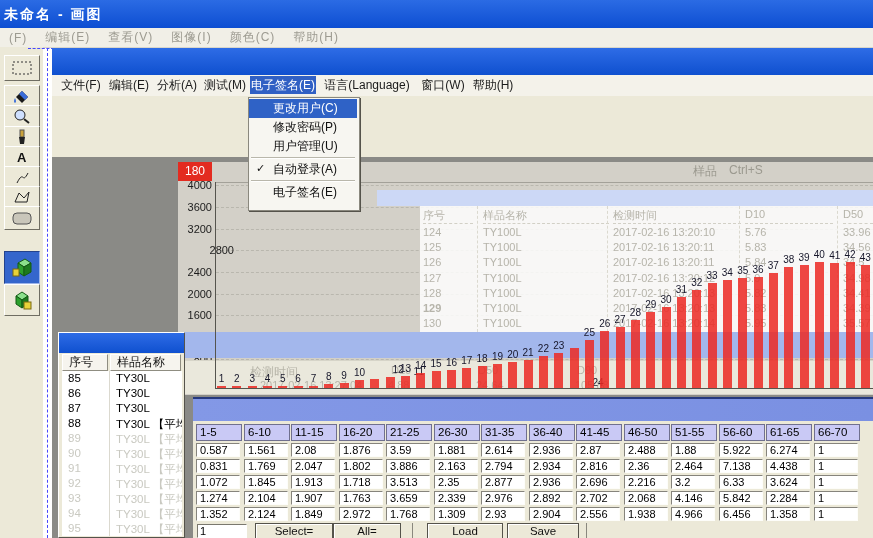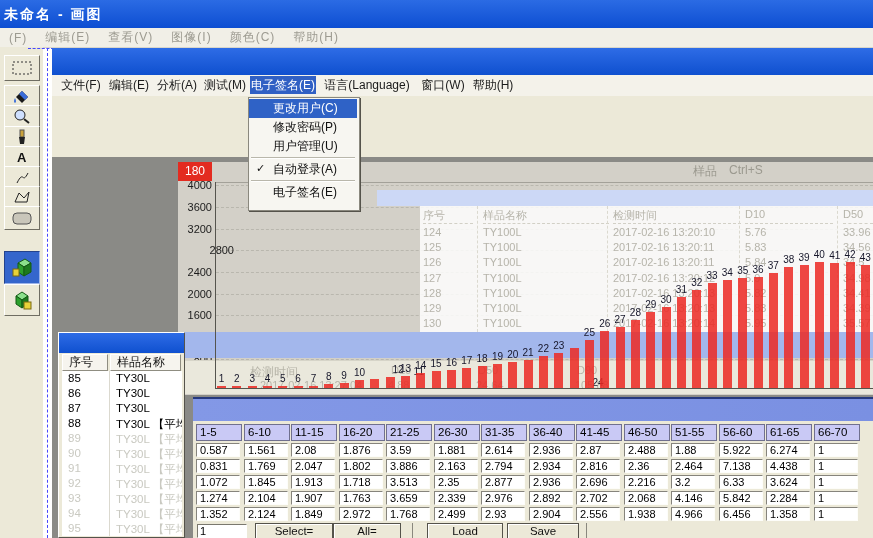--- a/index.html
+++ b/index.html
@@ -335,21 +335,21 @@
         <div class="ovl-cell" style="left: 423px; top: 271.6px; width: 50px;">127</div>
         <div class="ovl-cell" style="left: 483px; top: 271.6px; width: 126px;">TY100L</div>
         <div class="ovl-cell" style="left: 613px; top: 271.6px; width: 128px;">2017-02-16 13:20:12</div>
         <div class="ovl-cell" style="left: 745px; top: 271.6px; width: 88px;">5.9</div>
         <div class="ovl-cell" style="left: 843px; top: 271.6px; width: 30px;">34.98</div>
         <div class="ovl-cell" style="left: 423px; top: 286.8px; width: 50px;">128</div>
         <div class="ovl-cell" style="left: 483px; top: 286.8px; width: 126px;">TY100L</div>
         <div class="ovl-cell" style="left: 613px; top: 286.8px; width: 128px;">2017-02-16 13:20:13</div>
         <div class="ovl-cell" style="left: 745px; top: 286.8px; width: 88px;">5.82</div>
         <div class="ovl-cell" style="left: 843px; top: 286.8px; width: 30px;">34.41</div>
-        <div class="ovl-cell" style="left: 423px; top: 302px; width: 50px;">129</div>
+        <div class="ovl-cell" style="left: 423px; top: 302px; width: 50px; font-weight: bold;">129</div>
         <div class="ovl-cell" style="left: 483px; top: 302px; width: 126px;">TY100L</div>
         <div class="ovl-cell" style="left: 613px; top: 302px; width: 128px;">2017-02-16 13:20:13</div>
         <div class="ovl-cell" style="left: 745px; top: 302px; width: 88px;">5.83</div>
         <div class="ovl-cell" style="left: 843px; top: 302px; width: 30px;">34.39</div>
         <div class="ovl-cell" style="left: 423px; top: 317.2px; width: 50px;">130</div>
         <div class="ovl-cell" style="left: 483px; top: 317.2px; width: 126px;">TY100L</div>
         <div class="ovl-cell" style="left: 613px; top: 317.2px; width: 128px;">2017-02-16 13:20:14</div>
         <div class="ovl-cell" style="left: 745px; top: 317.2px; width: 88px;">5.95</div>
         <div class="ovl-cell" style="left: 843px; top: 317.2px; width: 30px;">35.57</div>
         <div class="ovl-vline" style="left: 477px;"></div>
@@ -570,21 +570,21 @@
         <div class="bw-cell" style="left: 624px; top: 491px; width: 39px;">2.068</div>
         <div class="bw-cell" style="left: 671px; top: 491px; width: 39px;">4.146</div>
         <div class="bw-cell" style="left: 719px; top: 491px; width: 39px;">5.842</div>
         <div class="bw-cell" style="left: 766px; top: 491px; width: 39px;">2.284</div>
         <div class="bw-cell" style="left: 814px; top: 491px; width: 39px;">1</div>
         <div class="bw-cell" style="left: 196px; top: 507px; width: 39px;">1.352</div>
         <div class="bw-cell" style="left: 244px; top: 507px; width: 39px;">2.124</div>
         <div class="bw-cell" style="left: 291px; top: 507px; width: 39px;">1.849</div>
         <div class="bw-cell" style="left: 339px; top: 507px; width: 39px;">2.972</div>
         <div class="bw-cell" style="left: 386px; top: 507px; width: 39px;">1.768</div>
-        <div class="bw-cell" style="left: 434px; top: 507px; width: 39px;">2.499</div>
+        <div class="bw-cell" style="left: 434px; top: 507px; width: 39px;">1.309</div>
         <div class="bw-cell" style="left: 481px; top: 507px; width: 39px;">2.93</div>
         <div class="bw-cell" style="left: 529px; top: 507px; width: 39px;">2.904</div>
         <div class="bw-cell" style="left: 576px; top: 507px; width: 39px;">2.556</div>
         <div class="bw-cell" style="left: 624px; top: 507px; width: 39px;">1.938</div>
         <div class="bw-cell" style="left: 671px; top: 507px; width: 39px;">4.966</div>
         <div class="bw-cell" style="left: 719px; top: 507px; width: 39px;">6.456</div>
         <div class="bw-cell" style="left: 766px; top: 507px; width: 39px;">1.358</div>
         <div class="bw-cell" style="left: 814px; top: 507px; width: 39px;">1</div>
       </div>
     <input class="bw-input" value="1" style="">

